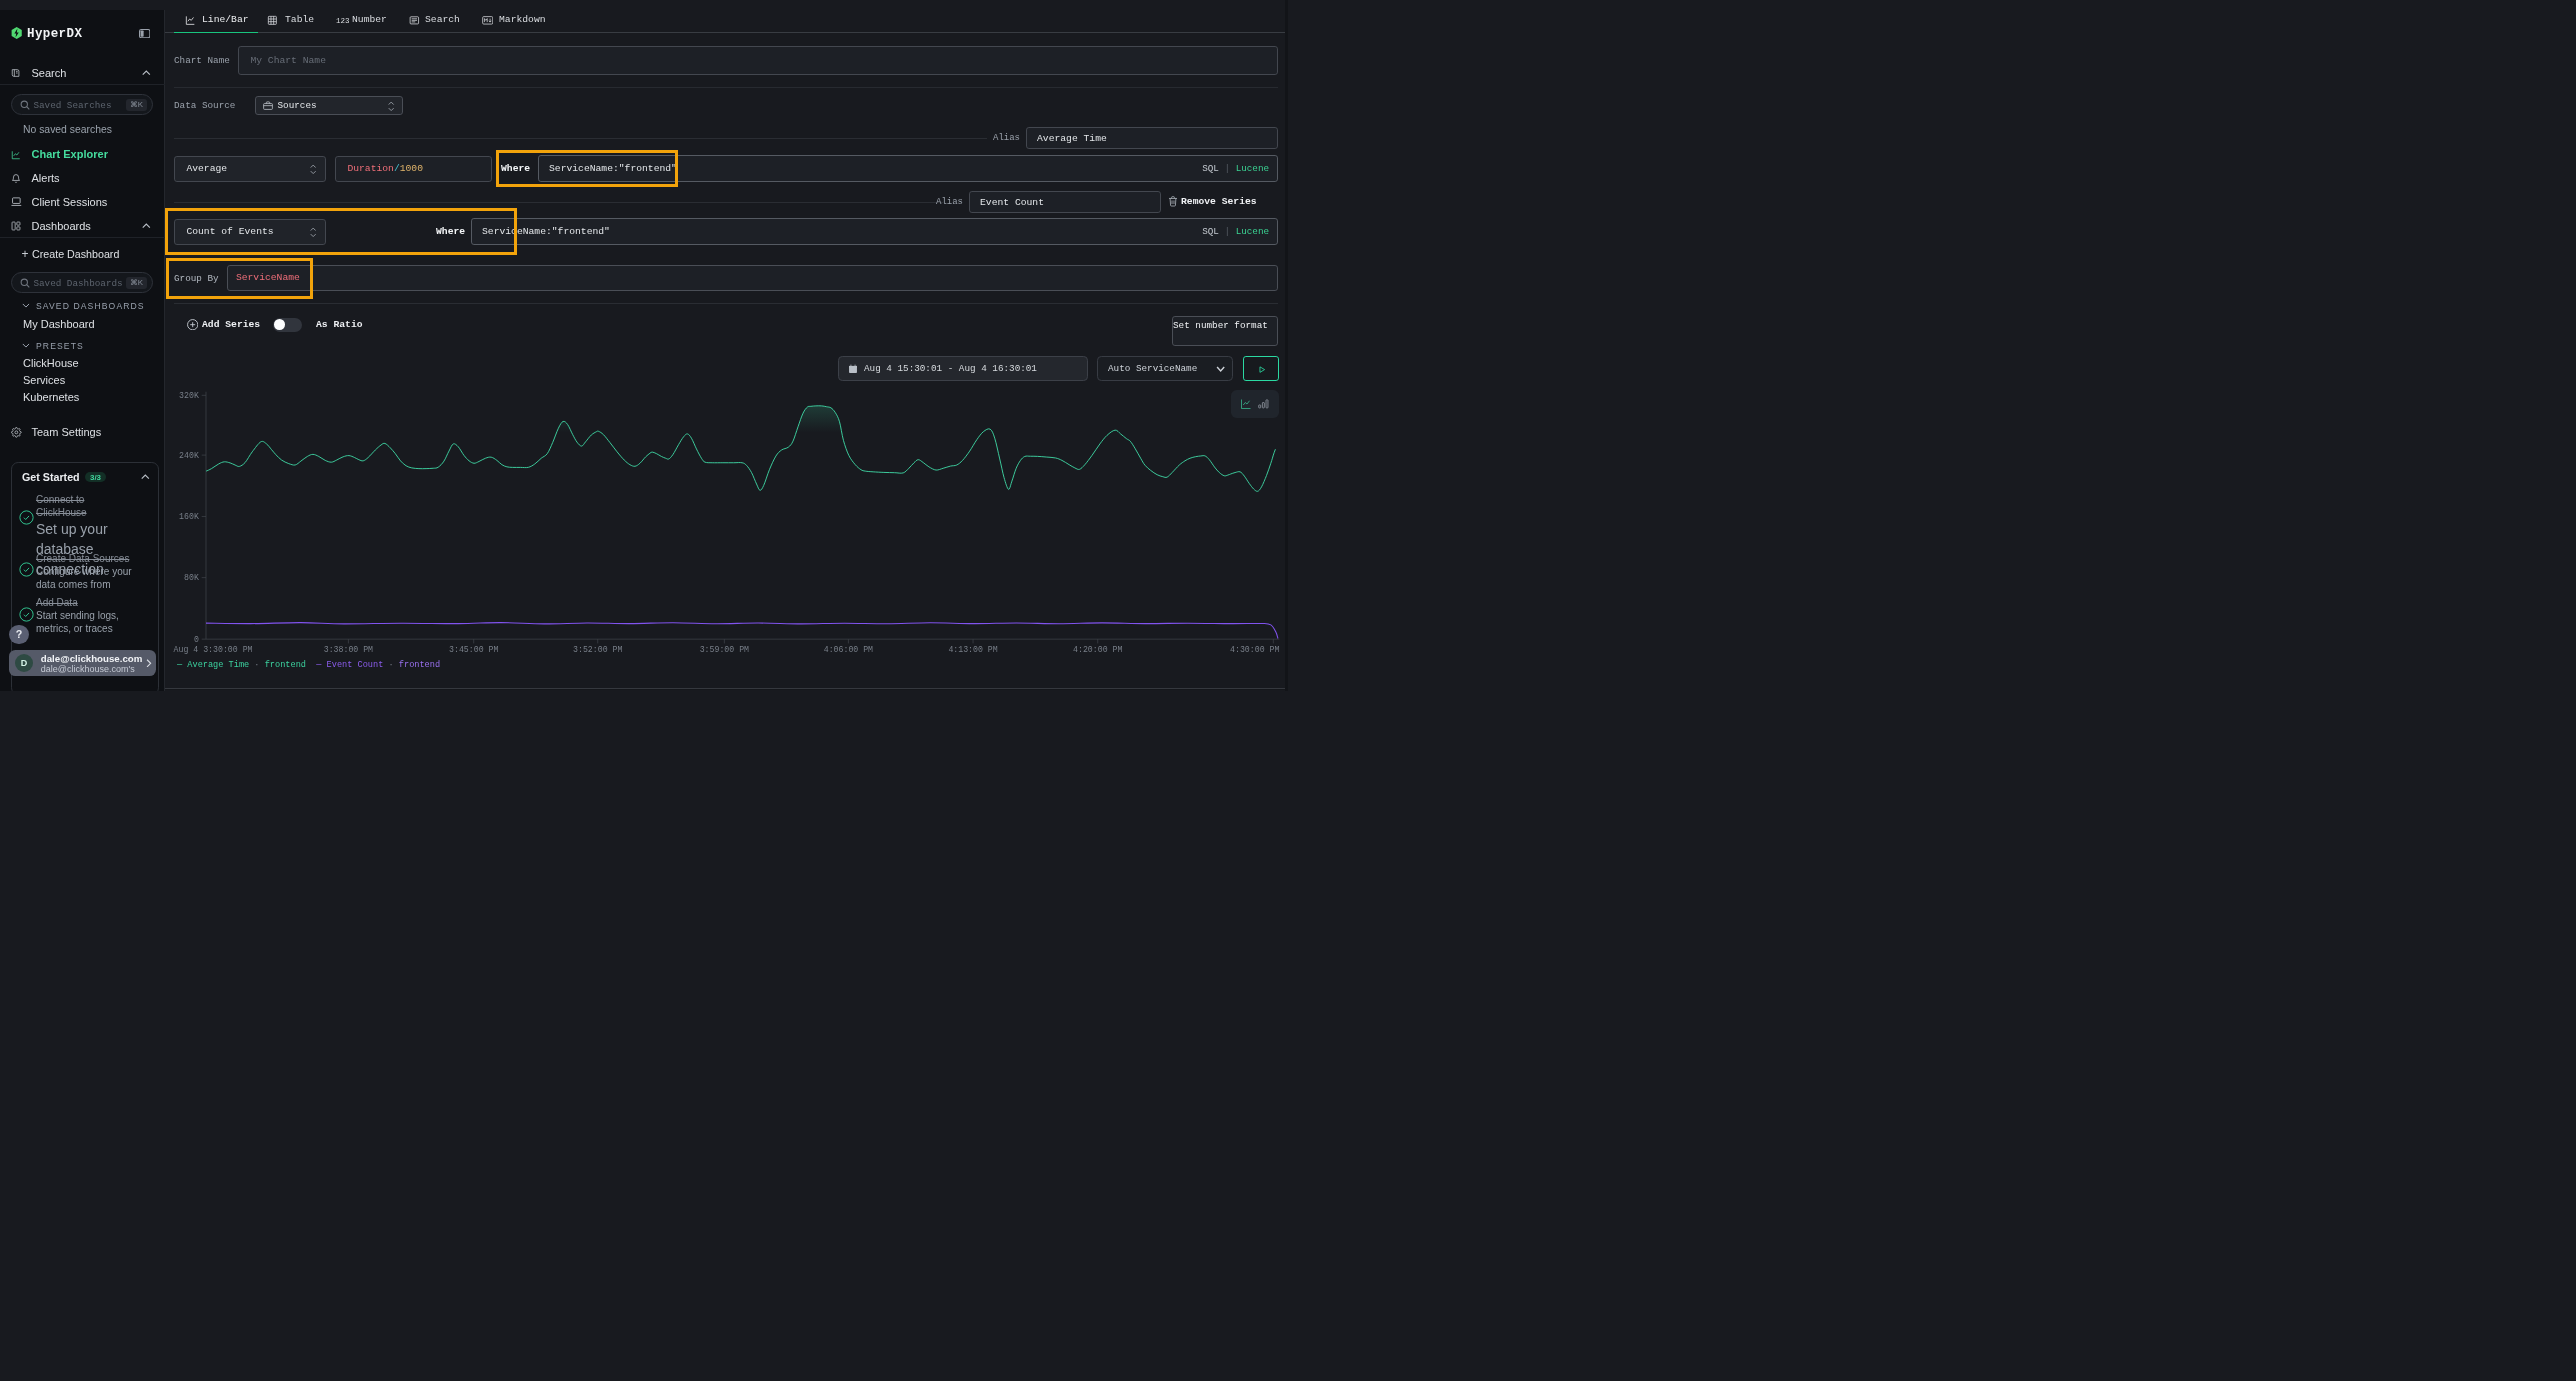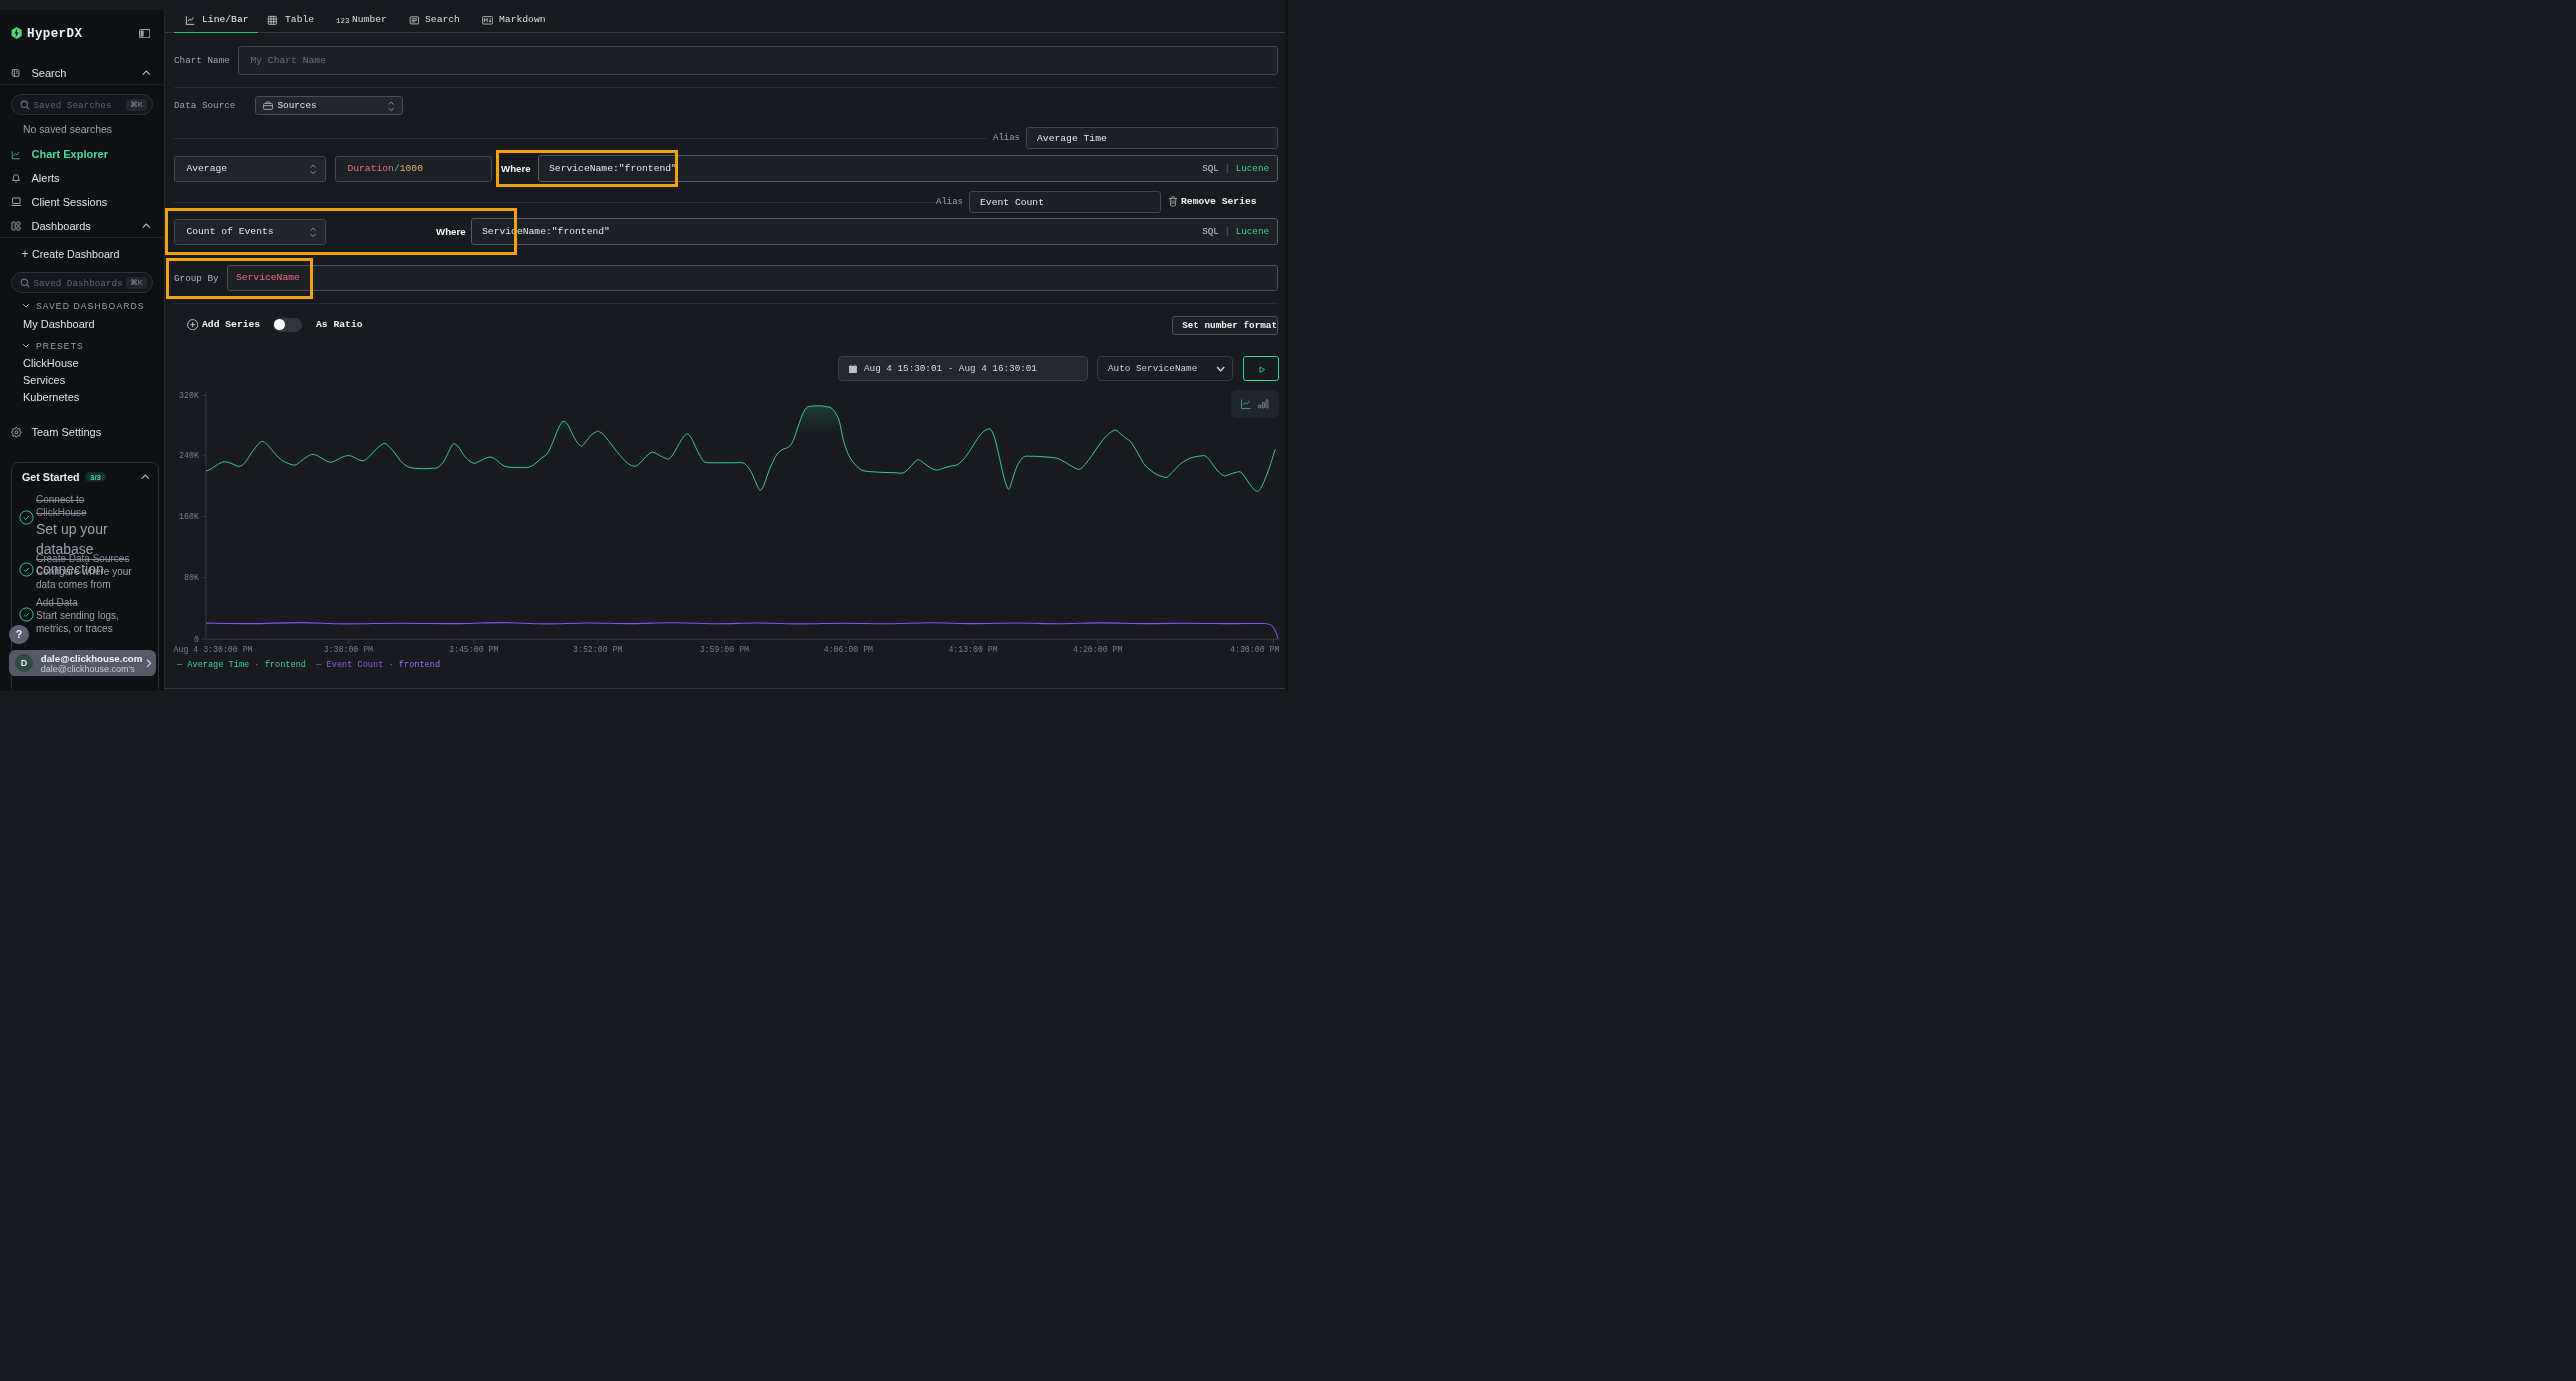--- a/index.html
+++ b/index.html
@@ -13,21 +13,21 @@
 .sec-div{position:absolute;left:0;width:165px;border-top:0.7px solid #1f2228;}
 .pill-inp{position:absolute;left:11.4px;width:142px;height:21px;background:#14171c;border:0.7px solid #2e323a;border-radius:10.7px;color:#5d646e;font-family:"Liberation Mono",monospace;font-size:9.3px;line-height:19.3px;}
 .pill-inp .mag{position:absolute;left:7.9px;top:5px;}
 .pill-inp .ph{position:absolute;left:21px;top:0.7px;}
 .kbd{position:absolute;right:5.7px;top:4.3px;height:12px;line-height:12px;background:#23262d;border-radius:2.9px;color:#868d98;font-size:7.9px;padding:0 3.6px;font-family:"Liberation Sans",sans-serif;}
 .hdr{color:#99a1ad;font-size:8.6px;letter-spacing:1.1px;}
 .lbl{color:#9aa1ab;font-size:9.3px;font-family:"Liberation Mono",monospace;}
 .inp{position:absolute;background:#1d2026;border:0.7px solid #43474f;border-radius:2.9px;font-family:"Liberation Mono",monospace;font-size:9.7px;color:#e4e7ea;}
 .divider{position:absolute;border-top:0.7px solid #272a30;}
 .ann{position:absolute;border:3.6px solid #f2a30b;}
-.wlbl{color:#f4f6f8;font-weight:bold;font-size:9.7px;font-family:Liberation Sans, sans-serif;}
+.wlbl{color:#f4f6f8;font-weight:bold;font-size:9.7px;font-family:Liberation Mono, monospace;}
 </style>
 </head>
 <body>
 <div id="side">
 
   <svg class="abs" style="left:11.4px;top:17px" width="11.4" height="12" viewBox="0 0 24 26">
     <path d="M12 0L23 6.5V19.5L12 26L1 19.5V6.5Z" fill="#50d971"></path>
     <path d="M13.6 3.5L7 14h4l-1.6 8.5L16.4 12h-4.2Z" fill="#0e1014"></path>
   </svg>
   <div class="abs mono" style="left:27px;top:16.5px;font-size:12.5px;font-weight:bold;color:#f2f4f6;letter-spacing:0.4px">HyperDX</div>
@@ -244,21 +244,21 @@
 <div class="divider" style="left:174px;top:303px;width:1104px;border-color:#2a2d33"></div>
 
 <svg class="abs" style="left:187px;top:319px" width="11.4" height="11.4" viewBox="0 0 16 16" fill="none" stroke="#c6cbd2" stroke-width="1.3">
     <circle cx="8" cy="8" r="7.2"></circle>
     <path d="M8 4.5v7M4.5 8h7"></path>
   </svg>
 <div class="abs mono" style="left:202px;top:319px;font-size:9.7px;font-weight:bold;color:#eff1f4">Add Series</div>
 <div class="abs" style="left:273px;top:318px;width:29px;height:13.6px;border-radius:7.2px;background:#31353d"></div>
 <div class="abs" style="left:274px;top:319px;width:10.7px;height:10.7px;border-radius:50%;background:#fcfdfe"></div>
 <div class="abs mono" style="left:316px;top:319px;font-size:9.7px;font-weight:bold;color:#eff1f4">As Ratio</div>
-<div class="abs mono" style="left:1172px;top:316px;width:106px;height:19px;border:0.7px solid #4a4e56;border-radius:2.9px;background:#1d2026;color:#f0f2f5;font-size:9.3px;font-weight:bold;text-align:right;line-height:18px">Set number format</div>
+<div class="abs mono" style="left:1172px;top:316px;width:106px;height:30px;border:0.7px solid #4a4e56;border-radius:2.9px;background:#1d2026;color:#f0f2f5;font-size:9.3px;font-weight:normal;text-align:left;line-height:18px">Set number format</div>
 
 <div class="abs" style="left:838px;top:356px;width:250px;height:25px;background:#24272d;border:0.7px solid #3c4048;border-radius:4.3px">
   <svg style="position:absolute;left:8.6px;top:7.2px" width="10" height="10" viewBox="0 0 24 24" fill="#b9bfc7">
       <path d="M7 1.5v3M17 1.5v3" stroke="#b9bfc7" stroke-width="2"></path>
       <rect x="2.5" y="4.5" width="19" height="17" rx="2"></rect>
       <rect x="2.5" y="4.5" width="19" height="5" fill="#b9bfc7"></rect>
     </svg>
   <span class="mono" style="position:absolute;left:25px;top:6.4px;font-size:9.3px;color:#d6dade">Aug 4 15:30:01 - Aug 4 16:30:01</span>
 </div>
 <div class="abs" style="left:1097px;top:356px;width:136px;height:25px;background:#1a1d22;border:0.7px solid #383c44;border-radius:4.3px">

